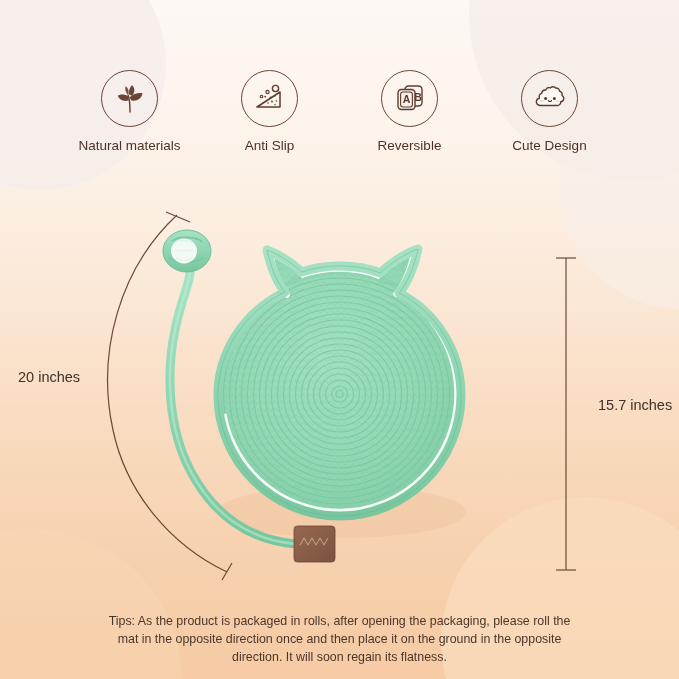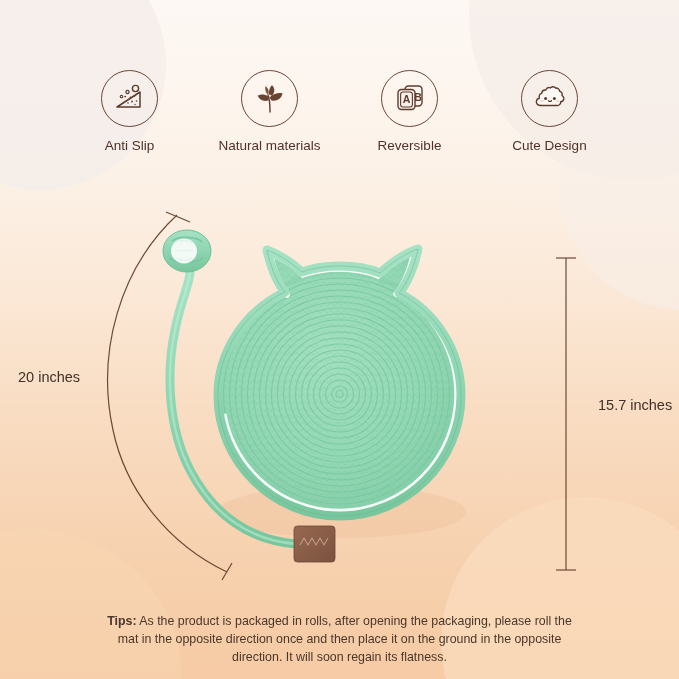--- a/index.html
+++ b/index.html
@@ -80,66 +80,66 @@
   #dim-right-label{left:577px;top:397px;margin-left:21px;}
 
   
   .tips{
     position:absolute;left:105px;right:105px;top:612px;
     text-align:center;
     font-size:12.4px;
     line-height:18.2px;
     color:#4a372c;
   }
-  .tips b{font-weight:bold;}
+  .tips b{font-weight:normal;}
 </style>
 </head>
 <body>
 
 <div id="page">
 
   <div class="blob blob-tl"></div>
   <div class="blob blob-tr"></div>
   <div class="blob blob-mr"></div>
   <div class="blob blob-br"></div>
   <div class="blob blob-bl"></div>
 
 
   <div class="features">
+
+    <div class="feature">
+      <div class="feat-circle">
+        <svg width="34" height="34" viewBox="0 0 34 34">
+          <path d="M17 30 C17 22 17 17 15 13" stroke="#5c3b2c" stroke-width="1.4" fill="none" stroke-linecap="round"></path>
+          <path d="M16.5 15.5 C21 11 27 10.5 29.5 11.5 C28.5 16.5 24 19.5 18.5 18.5 Z" fill="#6b4433"></path>
+          <path d="M15.5 14.5 C11 11.5 6.5 12.5 4.8 13.8 C6.5 18.2 11 20 15.8 18.2 Z" fill="#6b4433"></path>
+          <path d="M16 12.5 C15.5 7.5 17.5 4.5 19 3.2 C22 6 22.2 10.5 19 13.6 Z" fill="#6b4433"></path>
+          <path d="M14.2 12 C11.8 8.5 12 5.5 12.6 4.2 C15.2 5.8 16.3 9 15.4 12.6 Z" fill="#7a5140"></path>
+        </svg>
+      </div>
+      <div class="feat-label">Natural materials</div>
+    </div>
 
     <div class="feature">
       <div class="feat-circle">
         <svg width="34" height="34" viewBox="0 0 34 34">
           <path d="M4 25 L27 25 L27 10 Z" fill="none" stroke="#5c3b2c" stroke-width="1.5" stroke-linejoin="round"></path>
           <circle cx="22.5" cy="6.5" r="3.1" fill="none" stroke="#5c3b2c" stroke-width="1.4"></circle>
           <circle cx="14.5" cy="10" r="1.6" fill="none" stroke="#5c3b2c" stroke-width="1.2"></circle>
           <circle cx="8.5" cy="14.5" r="1.3" fill="none" stroke="#5c3b2c" stroke-width="1.1"></circle>
           <circle cx="12.2" cy="14.6" r="0.9" fill="#5c3b2c"></circle>
           <circle cx="17.5" cy="15.5" r="0.9" fill="#5c3b2c"></circle>
           <circle cx="21.5" cy="14" r="0.8" fill="#5c3b2c"></circle>
           <circle cx="19" cy="19.5" r="0.9" fill="#5c3b2c"></circle>
           <circle cx="23.5" cy="19" r="0.8" fill="#5c3b2c"></circle>
           <circle cx="15" cy="21" r="0.8" fill="#5c3b2c"></circle>
           <circle cx="22" cy="22.5" r="0.7" fill="#5c3b2c"></circle>
         </svg>
       </div>
       <div class="feat-label">Anti Slip</div>
-    </div>
-
-    <div class="feature">
-      <div class="feat-circle">
-        <svg width="34" height="34" viewBox="0 0 34 34">
-          <path d="M17 30 C17 22 17 17 15 13" stroke="#5c3b2c" stroke-width="1.4" fill="none" stroke-linecap="round"></path>
-          <path d="M16.5 15.5 C21 11 27 10.5 29.5 11.5 C28.5 16.5 24 19.5 18.5 18.5 Z" fill="#6b4433"></path>
-          <path d="M15.5 14.5 C11 11.5 6.5 12.5 4.8 13.8 C6.5 18.2 11 20 15.8 18.2 Z" fill="#6b4433"></path>
-          <path d="M16 12.5 C15.5 7.5 17.5 4.5 19 3.2 C22 6 22.2 10.5 19 13.6 Z" fill="#6b4433"></path>
-          <path d="M14.2 12 C11.8 8.5 12 5.5 12.6 4.2 C15.2 5.8 16.3 9 15.4 12.6 Z" fill="#7a5140"></path>
-        </svg>
-      </div>
-      <div class="feat-label">Natural materials</div>
     </div>
 
     <div class="feature">
       <div class="feat-circle">
         <svg width="36" height="36" viewBox="0 0 36 36">
           <rect x="13" y="5" width="17" height="20" rx="3.5" fill="none" stroke="#5c3b2c" stroke-width="1.4"></rect>
           <rect x="6" y="8.5" width="17" height="20" rx="3.5" fill="#f6efe9" stroke="#5c3b2c" stroke-width="1.4"></rect>
           <rect x="8.6" y="11" width="11.8" height="15" rx="2.4" fill="none" stroke="#5c3b2c" stroke-width="1.1"></rect>
           <text x="14.5" y="22" font-family="'Liberation Sans',sans-serif" font-size="10.5" font-weight="bold" fill="#5c3b2c" text-anchor="middle">A</text>
           <text x="26" y="19.5" font-family="'Liberation Sans',sans-serif" font-size="10.5" font-weight="bold" fill="#5c3b2c" text-anchor="middle">B</text>

